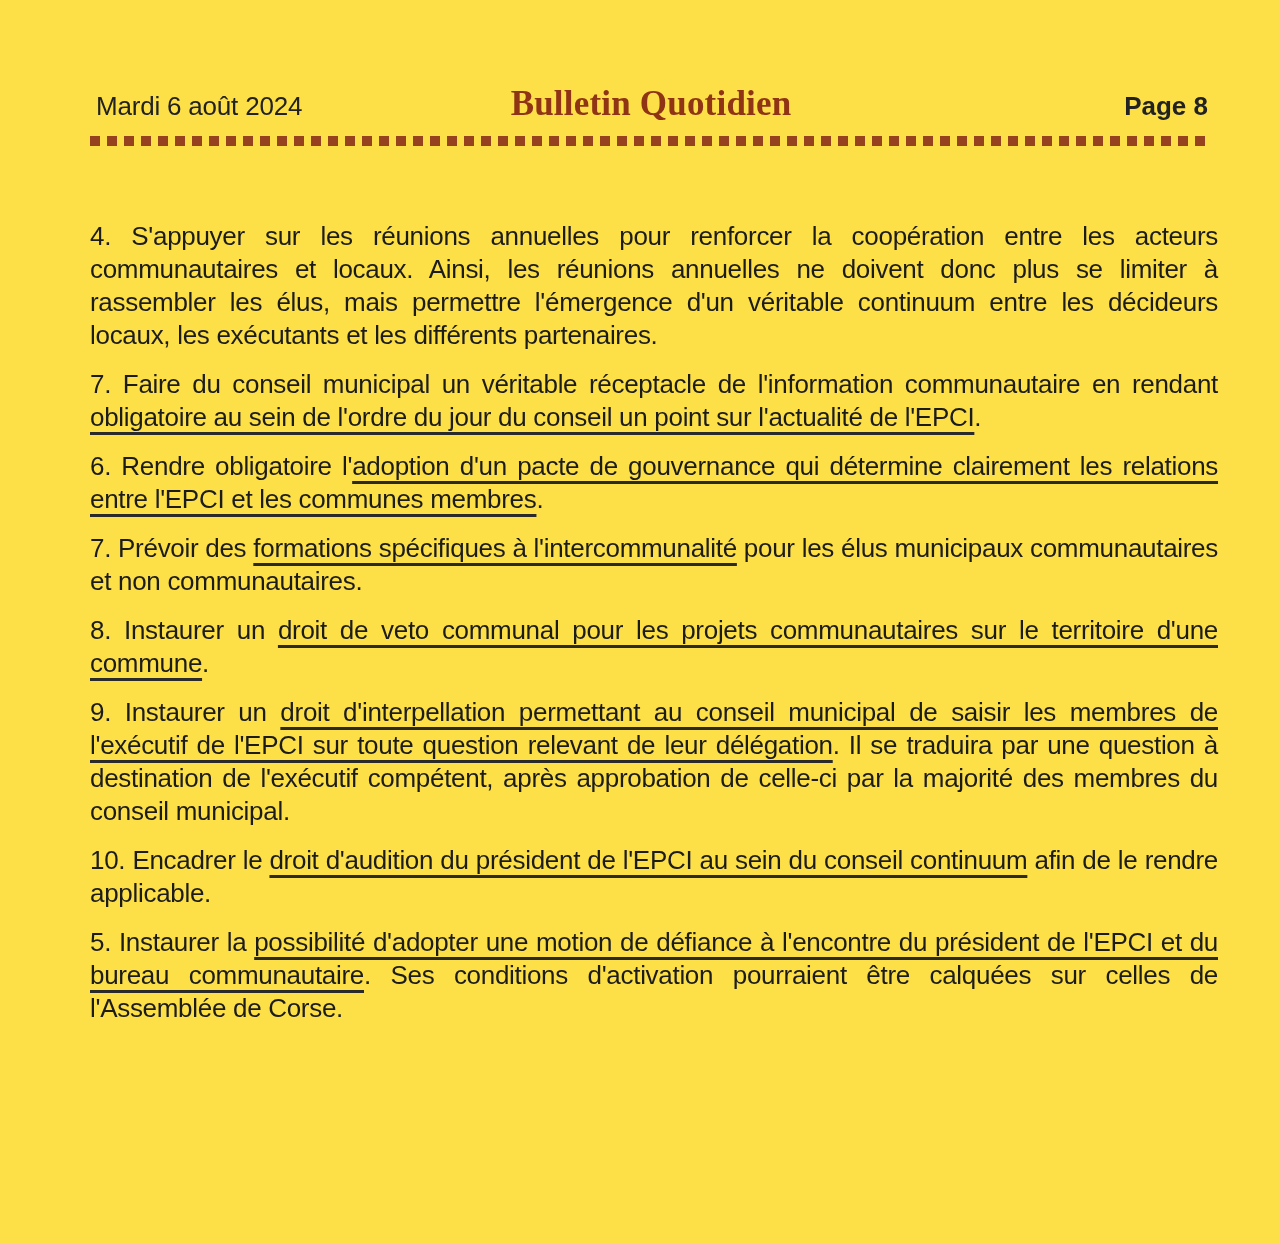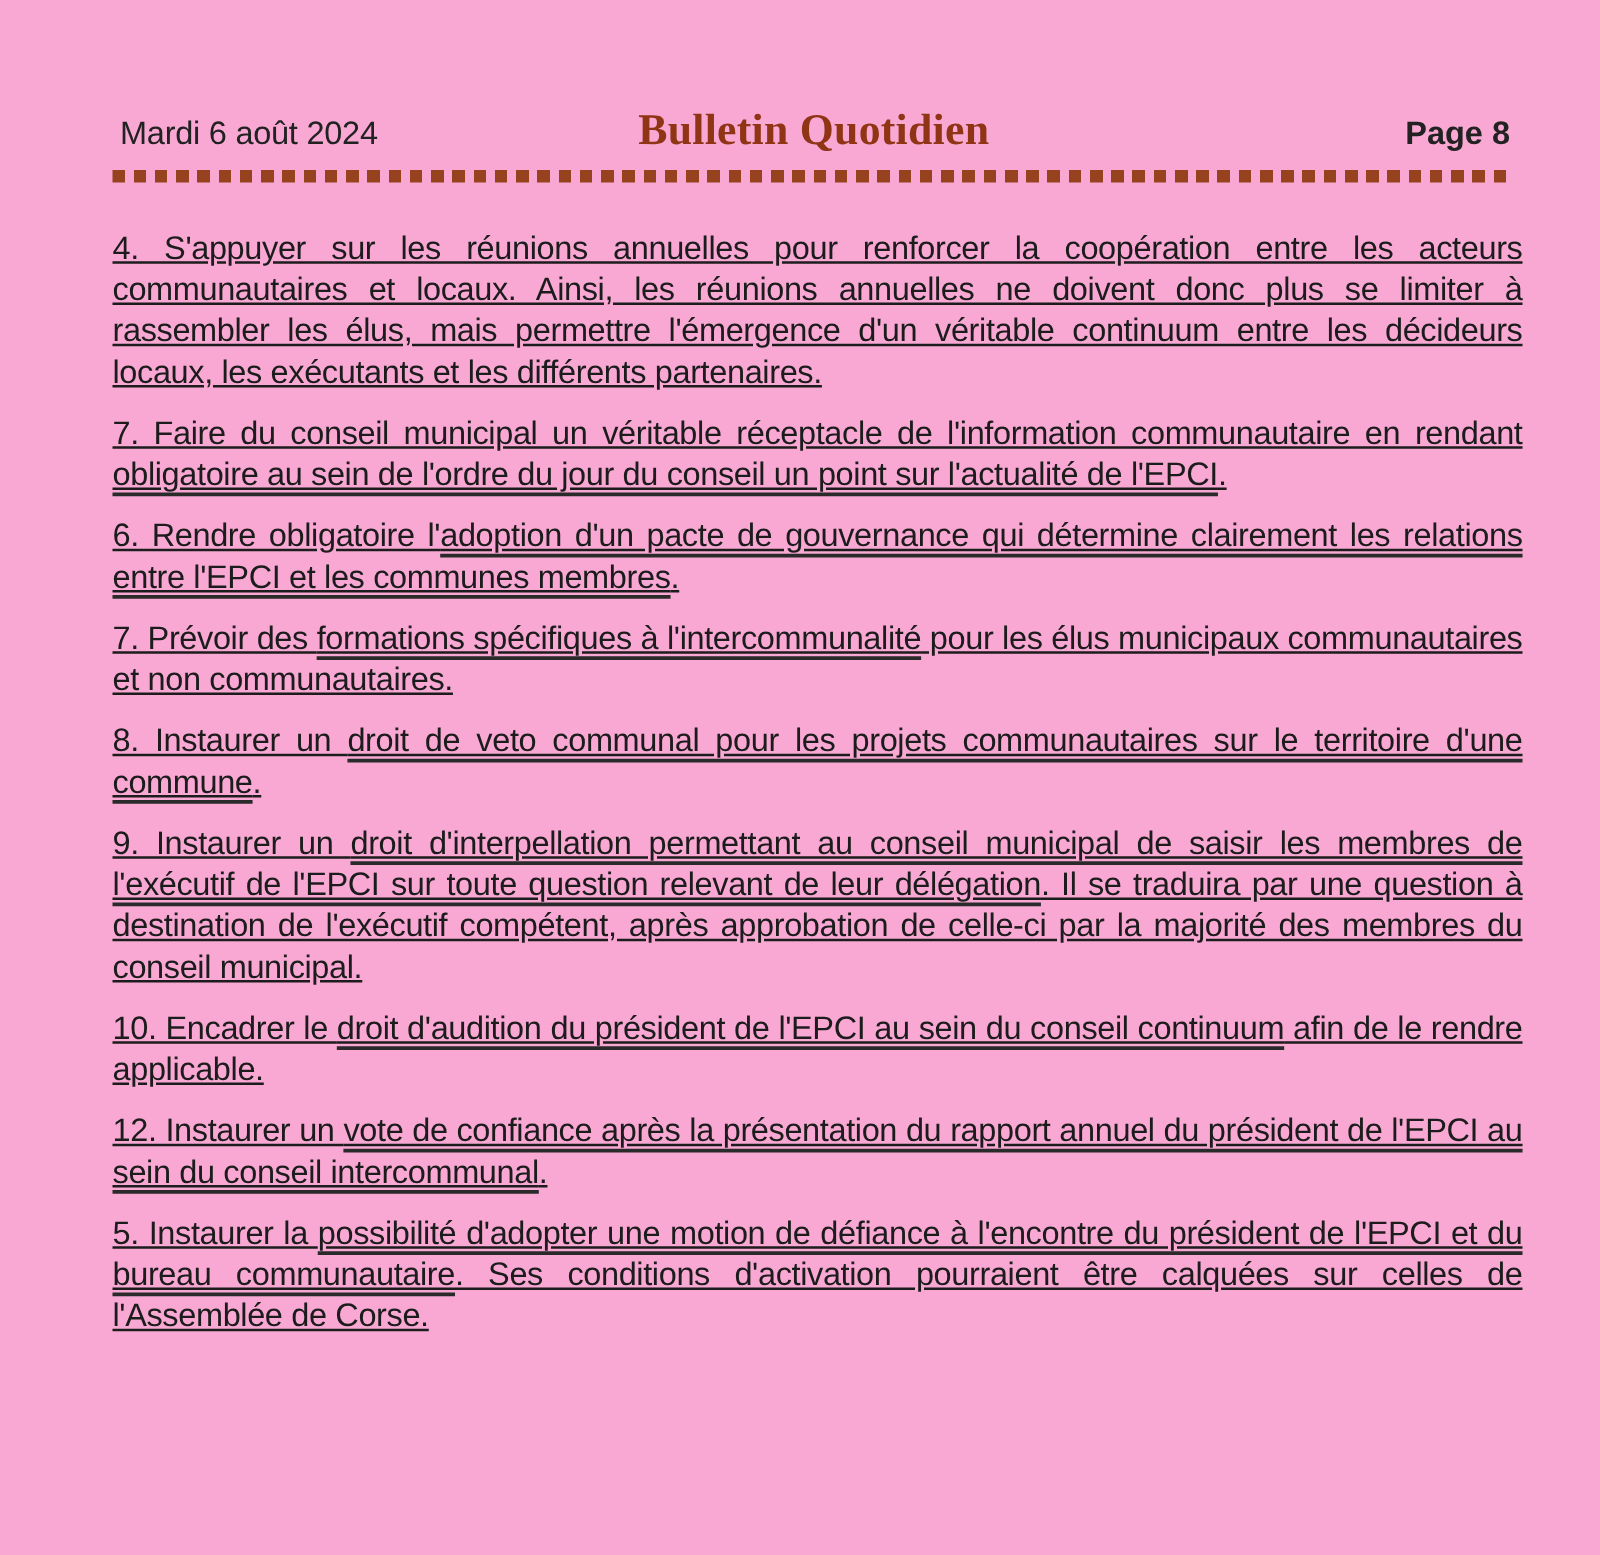--- a/index.html
+++ b/index.html
@@ -14,21 +14,21 @@
     height:1244px;
     font-family:"Liberation Sans", sans-serif;
     color:var(--text);
     overflow:hidden;
   }
   .page{
     box-sizing:border-box;
     width:1280px;
     height:1244px;
     padding:84px 62px 40px 90px;
-    background:#f9a8d4;
+    background:#fde047;
   }
   header.bq-header{
     display:grid;
     grid-template-columns:1fr auto 1fr;
     align-items:baseline;
     width:1122px;
   }
   .header-date{
     font-size:26px;
     letter-spacing:-0.2px;
@@ -58,23 +58,22 @@
     height:10px;
     background:repeating-linear-gradient(
       to right,
       var(--accent) 0px,
       var(--accent) 10px,
       transparent 10px,
       transparent 17px
     );
   }
   main.doc-body{
-    margin-top:36px;
+    margin-top:74px;
     width:1128px;
-    text-decoration:underline;
   }
   p.para{
     margin:0 0 16px 0;
     font-size:26px;
     line-height:33px;
     letter-spacing:-0.3px;
     text-align:justify;
     color:var(--text);
   }
   p.para:last-child{margin-bottom:0;}
@@ -96,16 +95,15 @@
   </header>
   <div class="dotted-rule"></div>
   <main class="doc-body" id="doc-body">
       <p class="para"><span class="">4. S'appuyer sur les réunions annuelles pour renforcer la coopération entre les acteurs communautaires et locaux. Ainsi, les réunions annuelles ne doivent donc plus se limiter à rassembler les élus, mais permettre l'émergence d'un véritable continuum entre les décideurs locaux, les exécutants et les différents partenaires.</span></p>
       <p class="para"><span class="">7. Faire du conseil municipal un véritable réceptacle de l'information communautaire en rendant </span><span class="u">obligatoire au sein de l'ordre du jour du conseil un point sur l'actualité de l'EPCI</span><span class="">.</span></p>
       <p class="para"><span class="">6. Rendre obligatoire l'</span><span class="u">adoption d'un pacte de gouvernance qui détermine clairement les relations entre l'EPCI et les communes membres</span><span class="">.</span></p>
       <p class="para"><span class="">7. Prévoir des </span><span class="u">formations spécifiques à l'intercommunalité</span><span class=""> pour les élus municipaux communautaires et non communautaires.</span></p>
       <p class="para"><span class="">8. Instaurer un </span><span class="u">droit de veto communal pour les projets communautaires sur le territoire d'une commune</span><span class="">.</span></p>
       <p class="para"><span class="">9. Instaurer un </span><span class="u">droit d'interpellation permettant au conseil municipal de saisir les membres de l'exécutif de l'EPCI sur toute question relevant de leur délégation</span><span class="">. Il se traduira par une question à destination de l'exécutif compétent, après approbation de celle-ci par la majorité des membres du conseil municipal.</span></p>
       <p class="para"><span class="">10. Encadrer le </span><span class="u">droit d'audition du président de l'EPCI au sein du conseil continuum</span><span class=""> afin de le rendre applicable.</span></p>
-      <p class="para"><span class="">12. Instaurer un </span><span class="u">vote de confiance après la présentation du rapport annuel du président de l'EPCI au sein du conseil intercommunal</span><span class="">.</span></p>
       <p class="para"><span class="">5. Instaurer la </span><span class="u">possibilité d'adopter une motion de défiance à l'encontre du président de l'EPCI et du bureau communautaire</span><span class="">. Ses conditions d'activation pourraient être calquées sur celles de l'Assemblée de Corse.</span></p>
     </main>
 </div>
 
 </body></html>

